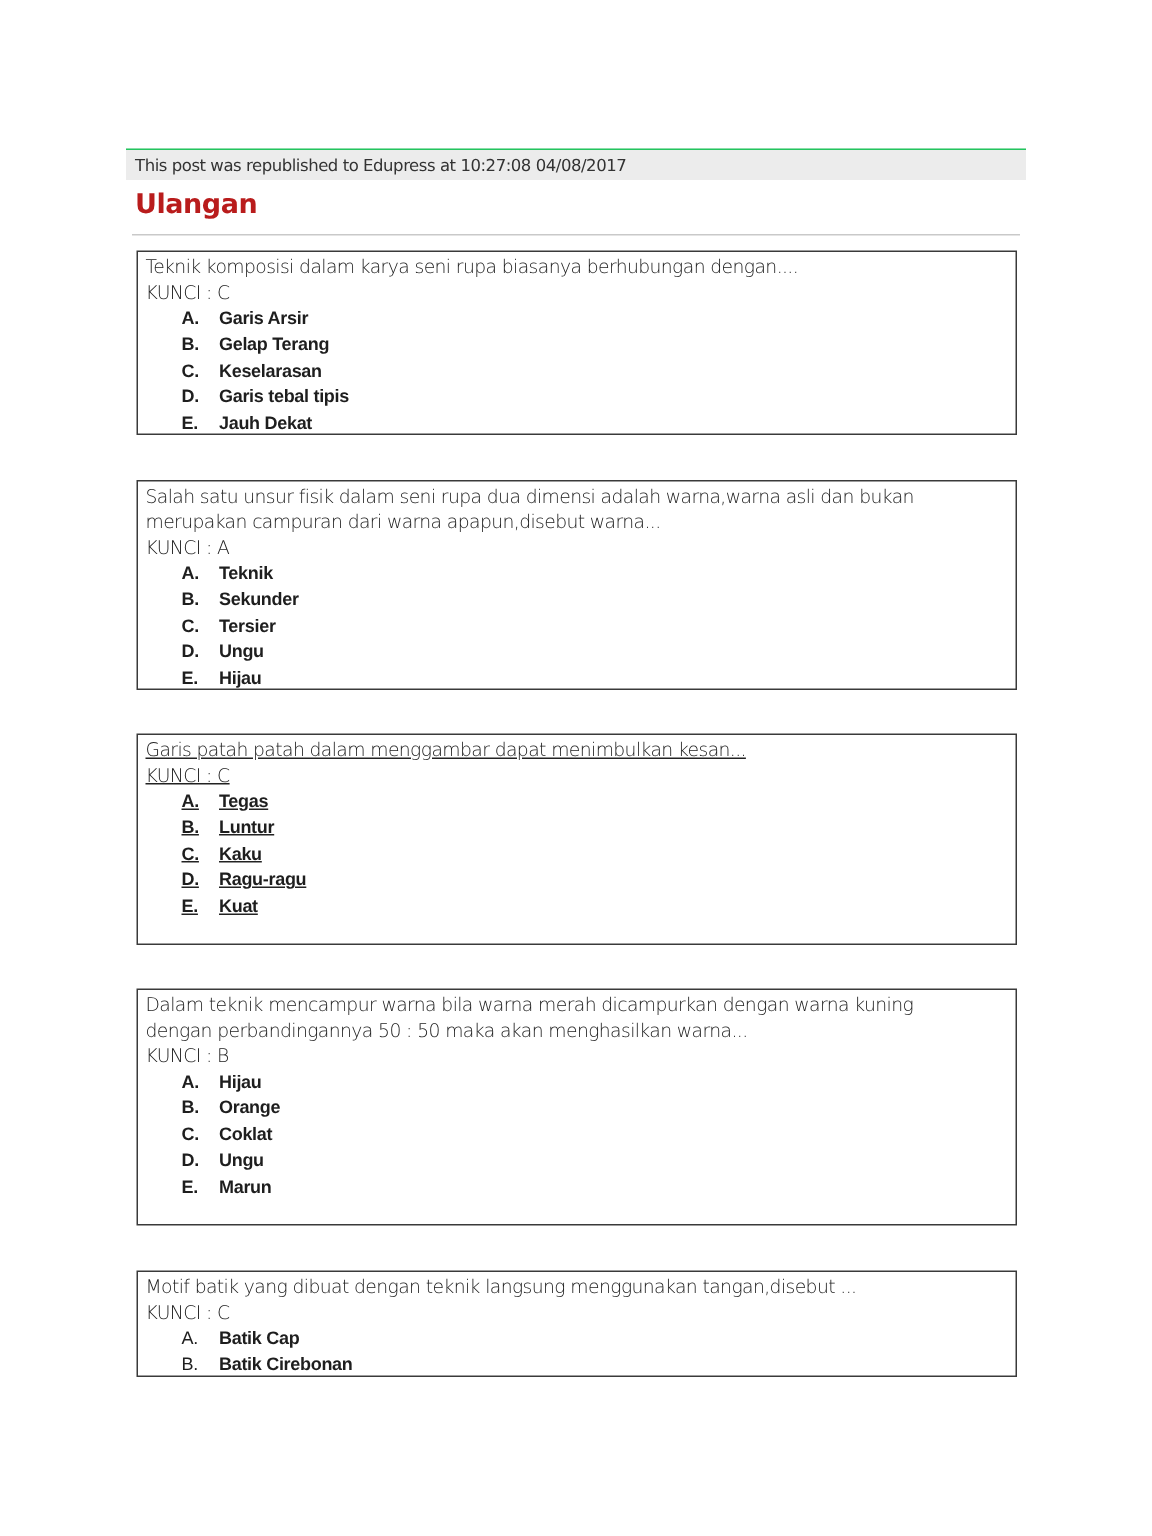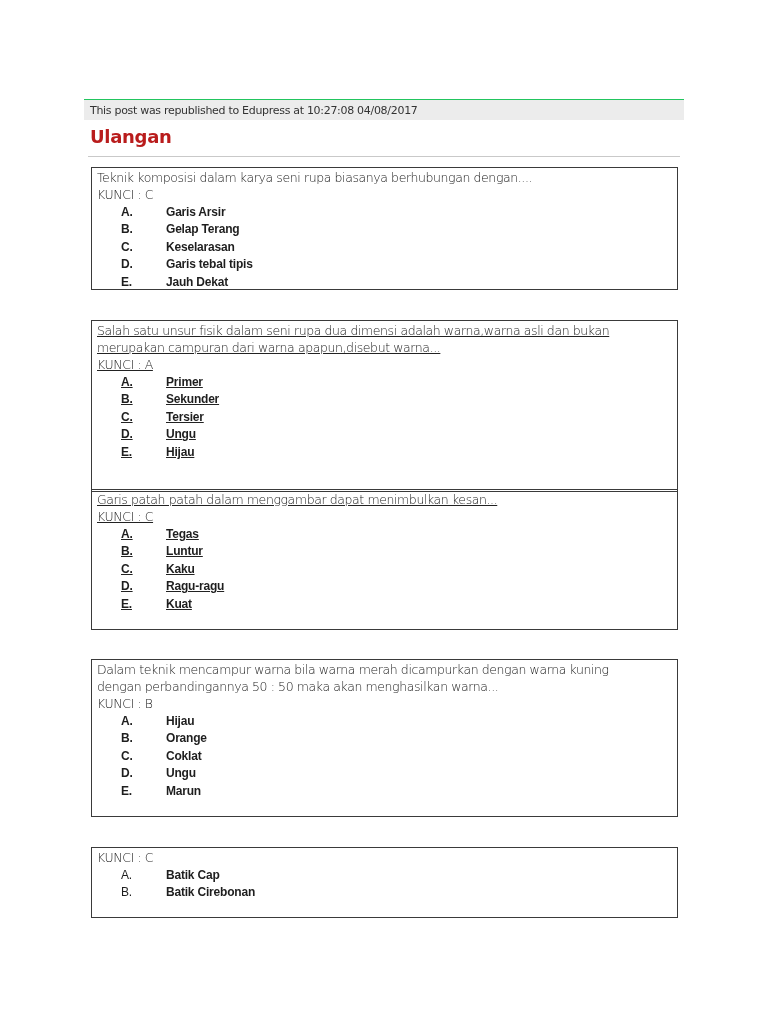--- a/index.html
+++ b/index.html
@@ -29,21 +29,21 @@
     font-family: "DejaVu Sans", sans-serif; font-size: 12.5px; color: #222;
     line-height: 17px; font-weight: 300; letter-spacing: -0.4px; white-space: nowrap;
   }
   .opts { list-style: none; margin: 0; padding: 0; }
   .opt {
     display: flex; align-items: center; height: 17.5px;
     font-family: "Liberation Sans", sans-serif; font-size: 12px; font-weight: bold; color: #1e1e1e;
     letter-spacing: -0.2px;
   }
   .opt .letter { display: inline-block; width: 25px; margin-left: 24px; }
-  .opt .otext { display: inline-block; margin-left: 20px; }
+  .opt .otext { display: inline-block; }
 </style>
 </head>
 <body>
 
 <div class="banner">This post was republished to Edupress at 10:27:08 04/08/2017</div>
 <div class="title">Ulangan</div>
 <div class="rule"></div>
 
 <div class="qbox" style="top:167px;height:123px;">
   <div class="qtext">Teknik komposisi dalam karya seni rupa biasanya berhubungan dengan....</div>
@@ -65,28 +65,28 @@
         <span class="letter">D.</span>
         <span class="otext">Garis tebal tipis</span>
       </li>
     <li class="opt">
         <span class="letter">E.</span>
         <span class="otext">Jauh Dekat</span>
       </li>
   </ul>
 </div>
 
-<div class="qbox" style="top:320px;height:172px;text-decoration:underline;">
+<div class="qbox" style="top:320px;height:140px;">
   <div class="qtext">Salah satu unsur fisik dalam seni rupa dua dimensi adalah warna,warna asli dan bukan</div>
   <div class="qtext">merupakan campuran dari warna apapun,disebut warna...</div>
   <div class="kunci">KUNCI  : A</div>
   <ul class="opts">
     <li class="opt">
         <span class="letter">A.</span>
-        <span class="otext">Primer</span>
+        <span class="otext">Teknik</span>
       </li>
     <li class="opt">
         <span class="letter">B.</span>
         <span class="otext">Sekunder</span>
       </li>
     <li class="opt">
         <span class="letter">C.</span>
         <span class="otext">Tersier</span>
       </li>
     <li class="opt">
@@ -149,20 +149,21 @@
         <span class="otext">Ungu</span>
       </li>
     <li class="opt">
         <span class="letter">E.</span>
         <span class="otext">Marun</span>
       </li>
   </ul>
 </div>
 
 <div class="qbox" style="top:847px;height:71px;">
+  <div class="qtext">Motif batik  yang dibuat dengan teknik langsung menggunakan tangan,disebut ...</div>
   <div class="kunci">KUNCI  : C</div>
   <ul class="opts">
     <li class="opt">
         <span class="letter" style="font-weight:normal">A.</span>
         <span class="otext">Batik Cap</span>
       </li>
     <li class="opt">
         <span class="letter" style="font-weight:normal">B.</span>
         <span class="otext">Batik Cirebonan</span>
       </li>

